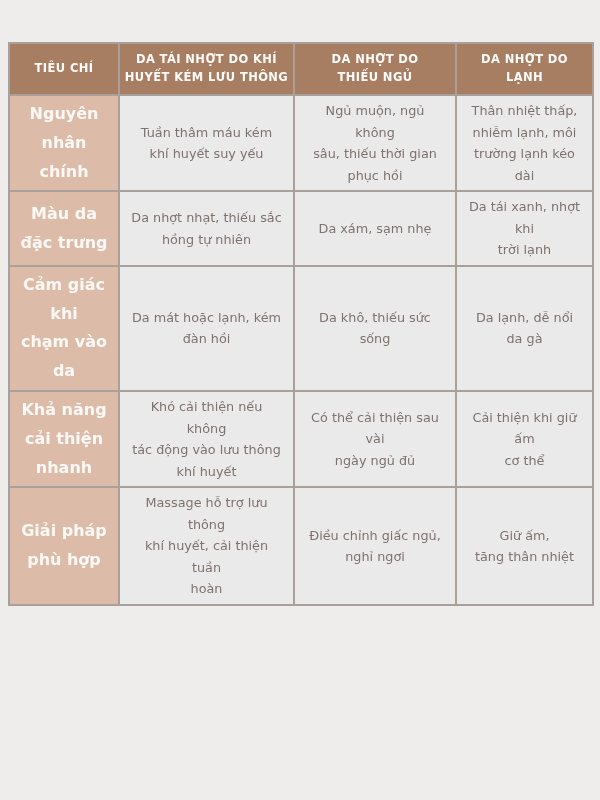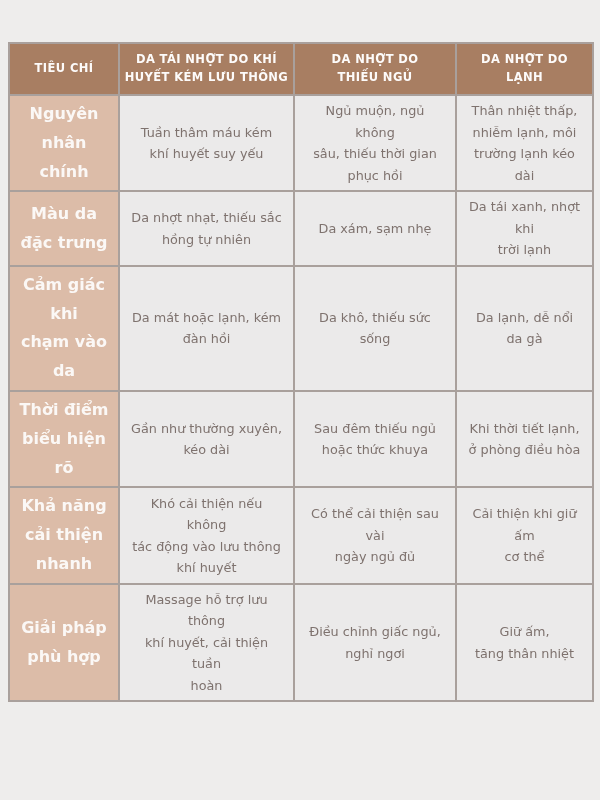--- a/index.html
+++ b/index.html
@@ -119,30 +119,20 @@
 trời lạnh</td>
       </tr>
       <tr class="h-r3">
         <td class="rowlabel">Cảm giác khi
 chạm vào da</td>
         <td class="cell">Da mát hoặc lạnh, kém
 đàn hồi</td>
         <td class="cell">Da khô, thiếu sức sống</td>
         <td class="cell">Da lạnh, dễ nổi da gà</td>
       </tr>
-      <tr class="h-r5">
-        <td class="rowlabel">Thời điểm
-biểu hiện rõ</td>
-        <td class="cell">Gần như thường xuyên,
-kéo dài</td>
-        <td class="cell">Sau đêm thiếu ngủ
-hoặc thức khuya</td>
-        <td class="cell">Khi thời tiết lạnh,
-ở phòng điều hòa</td>
-      </tr>
       <tr class="h-r6">
         <td class="rowlabel">Khả năng
 cải thiện nhanh</td>
         <td class="cell">Khó cải thiện nếu không
 tác động vào lưu thông
 khí huyết</td>
         <td class="cell">Có thể cải thiện sau vài
 ngày ngủ đủ</td>
         <td class="cell">Cải thiện khi giữ ấm
 cơ thể</td>

